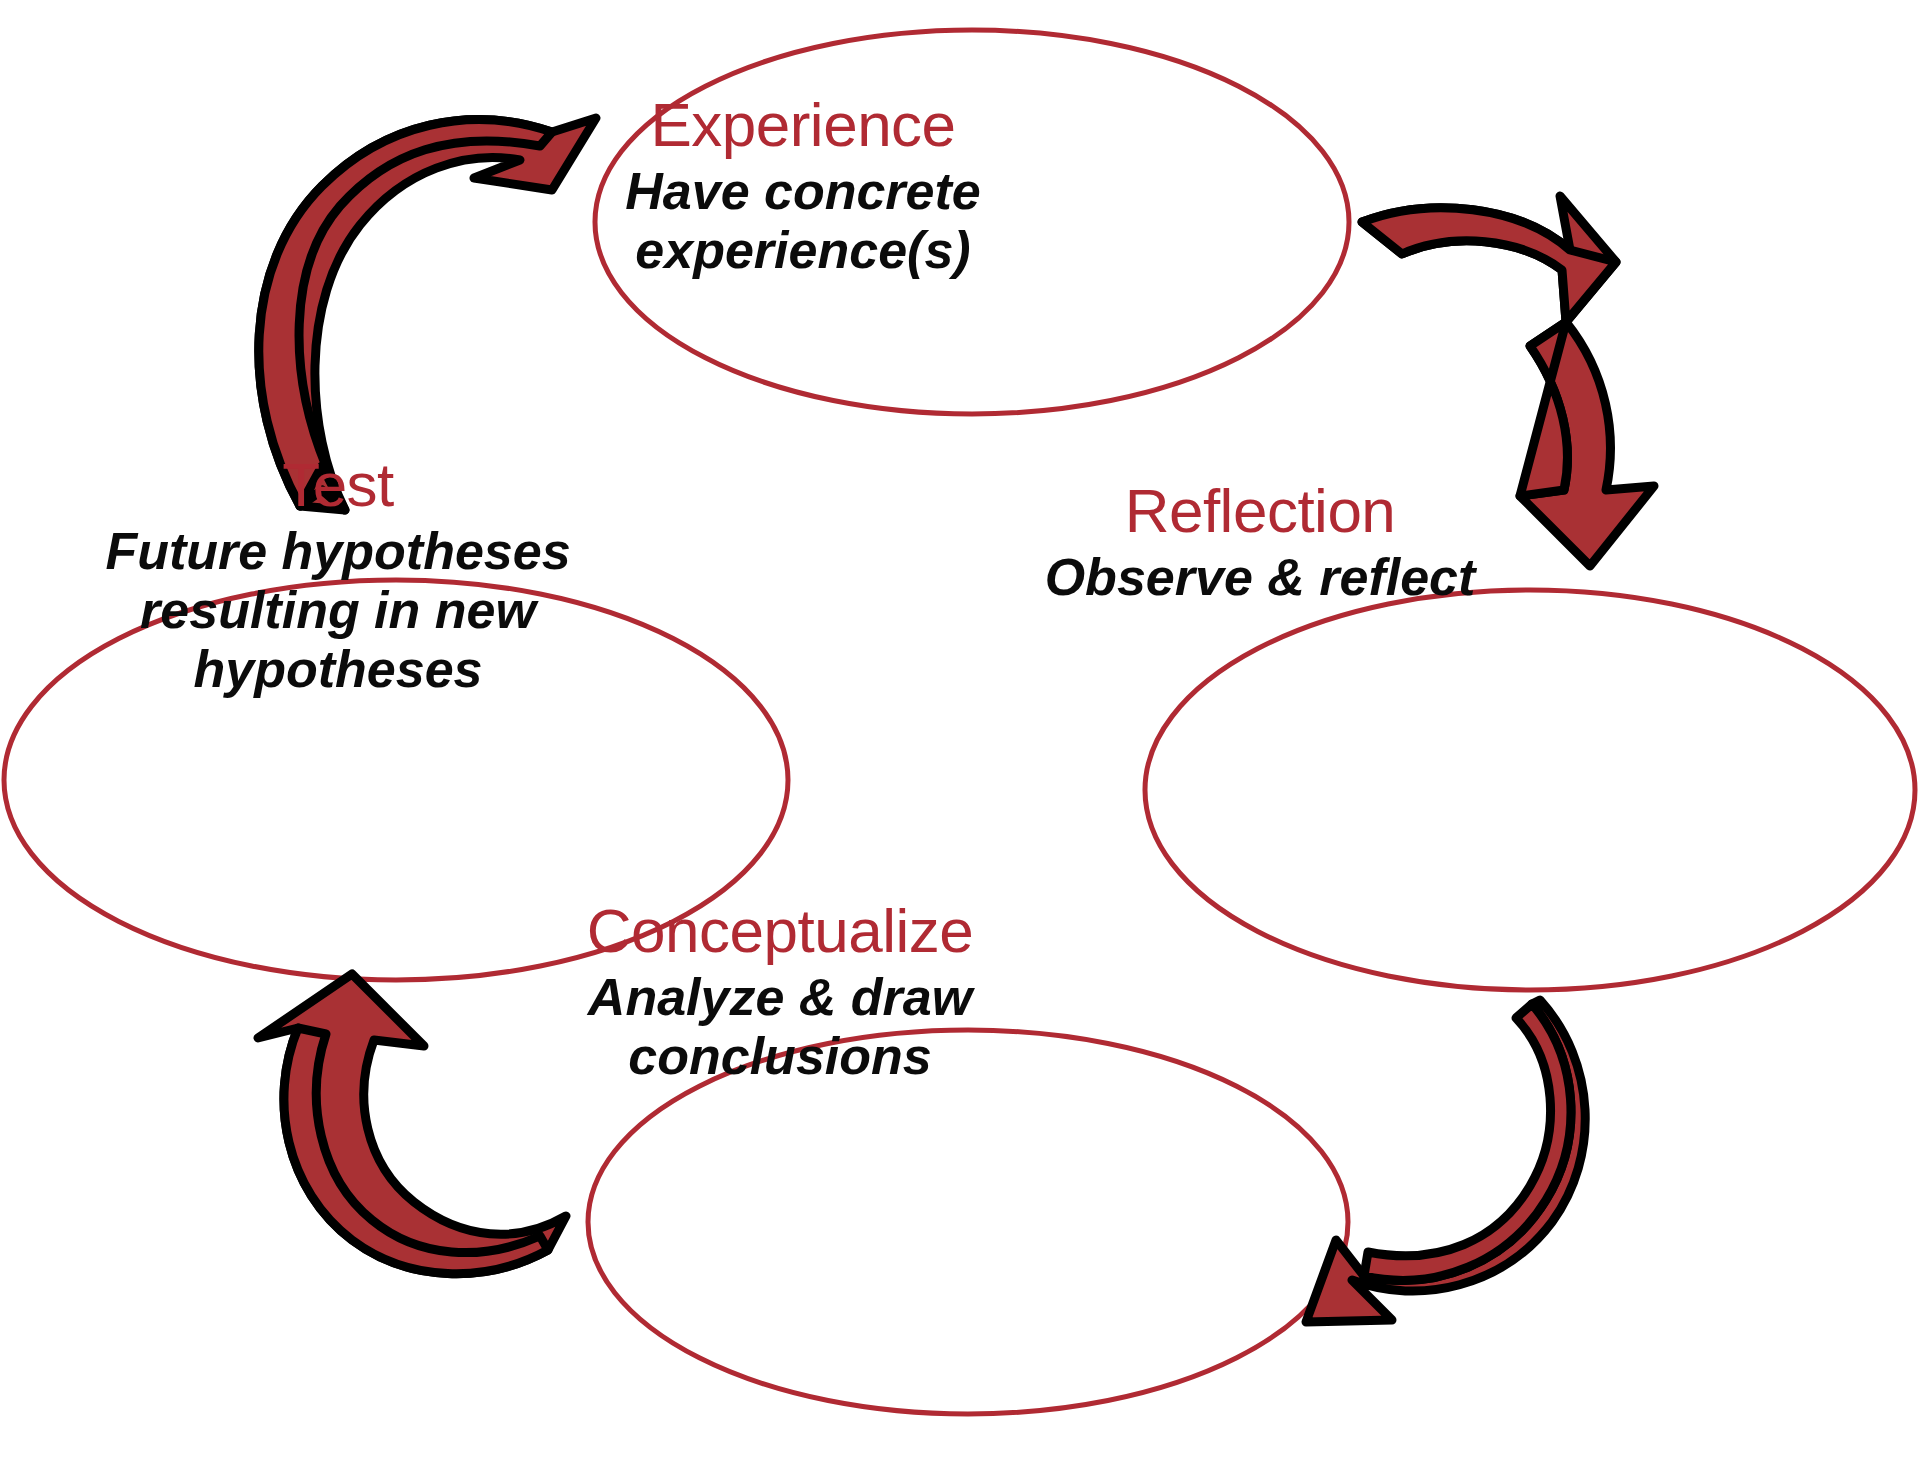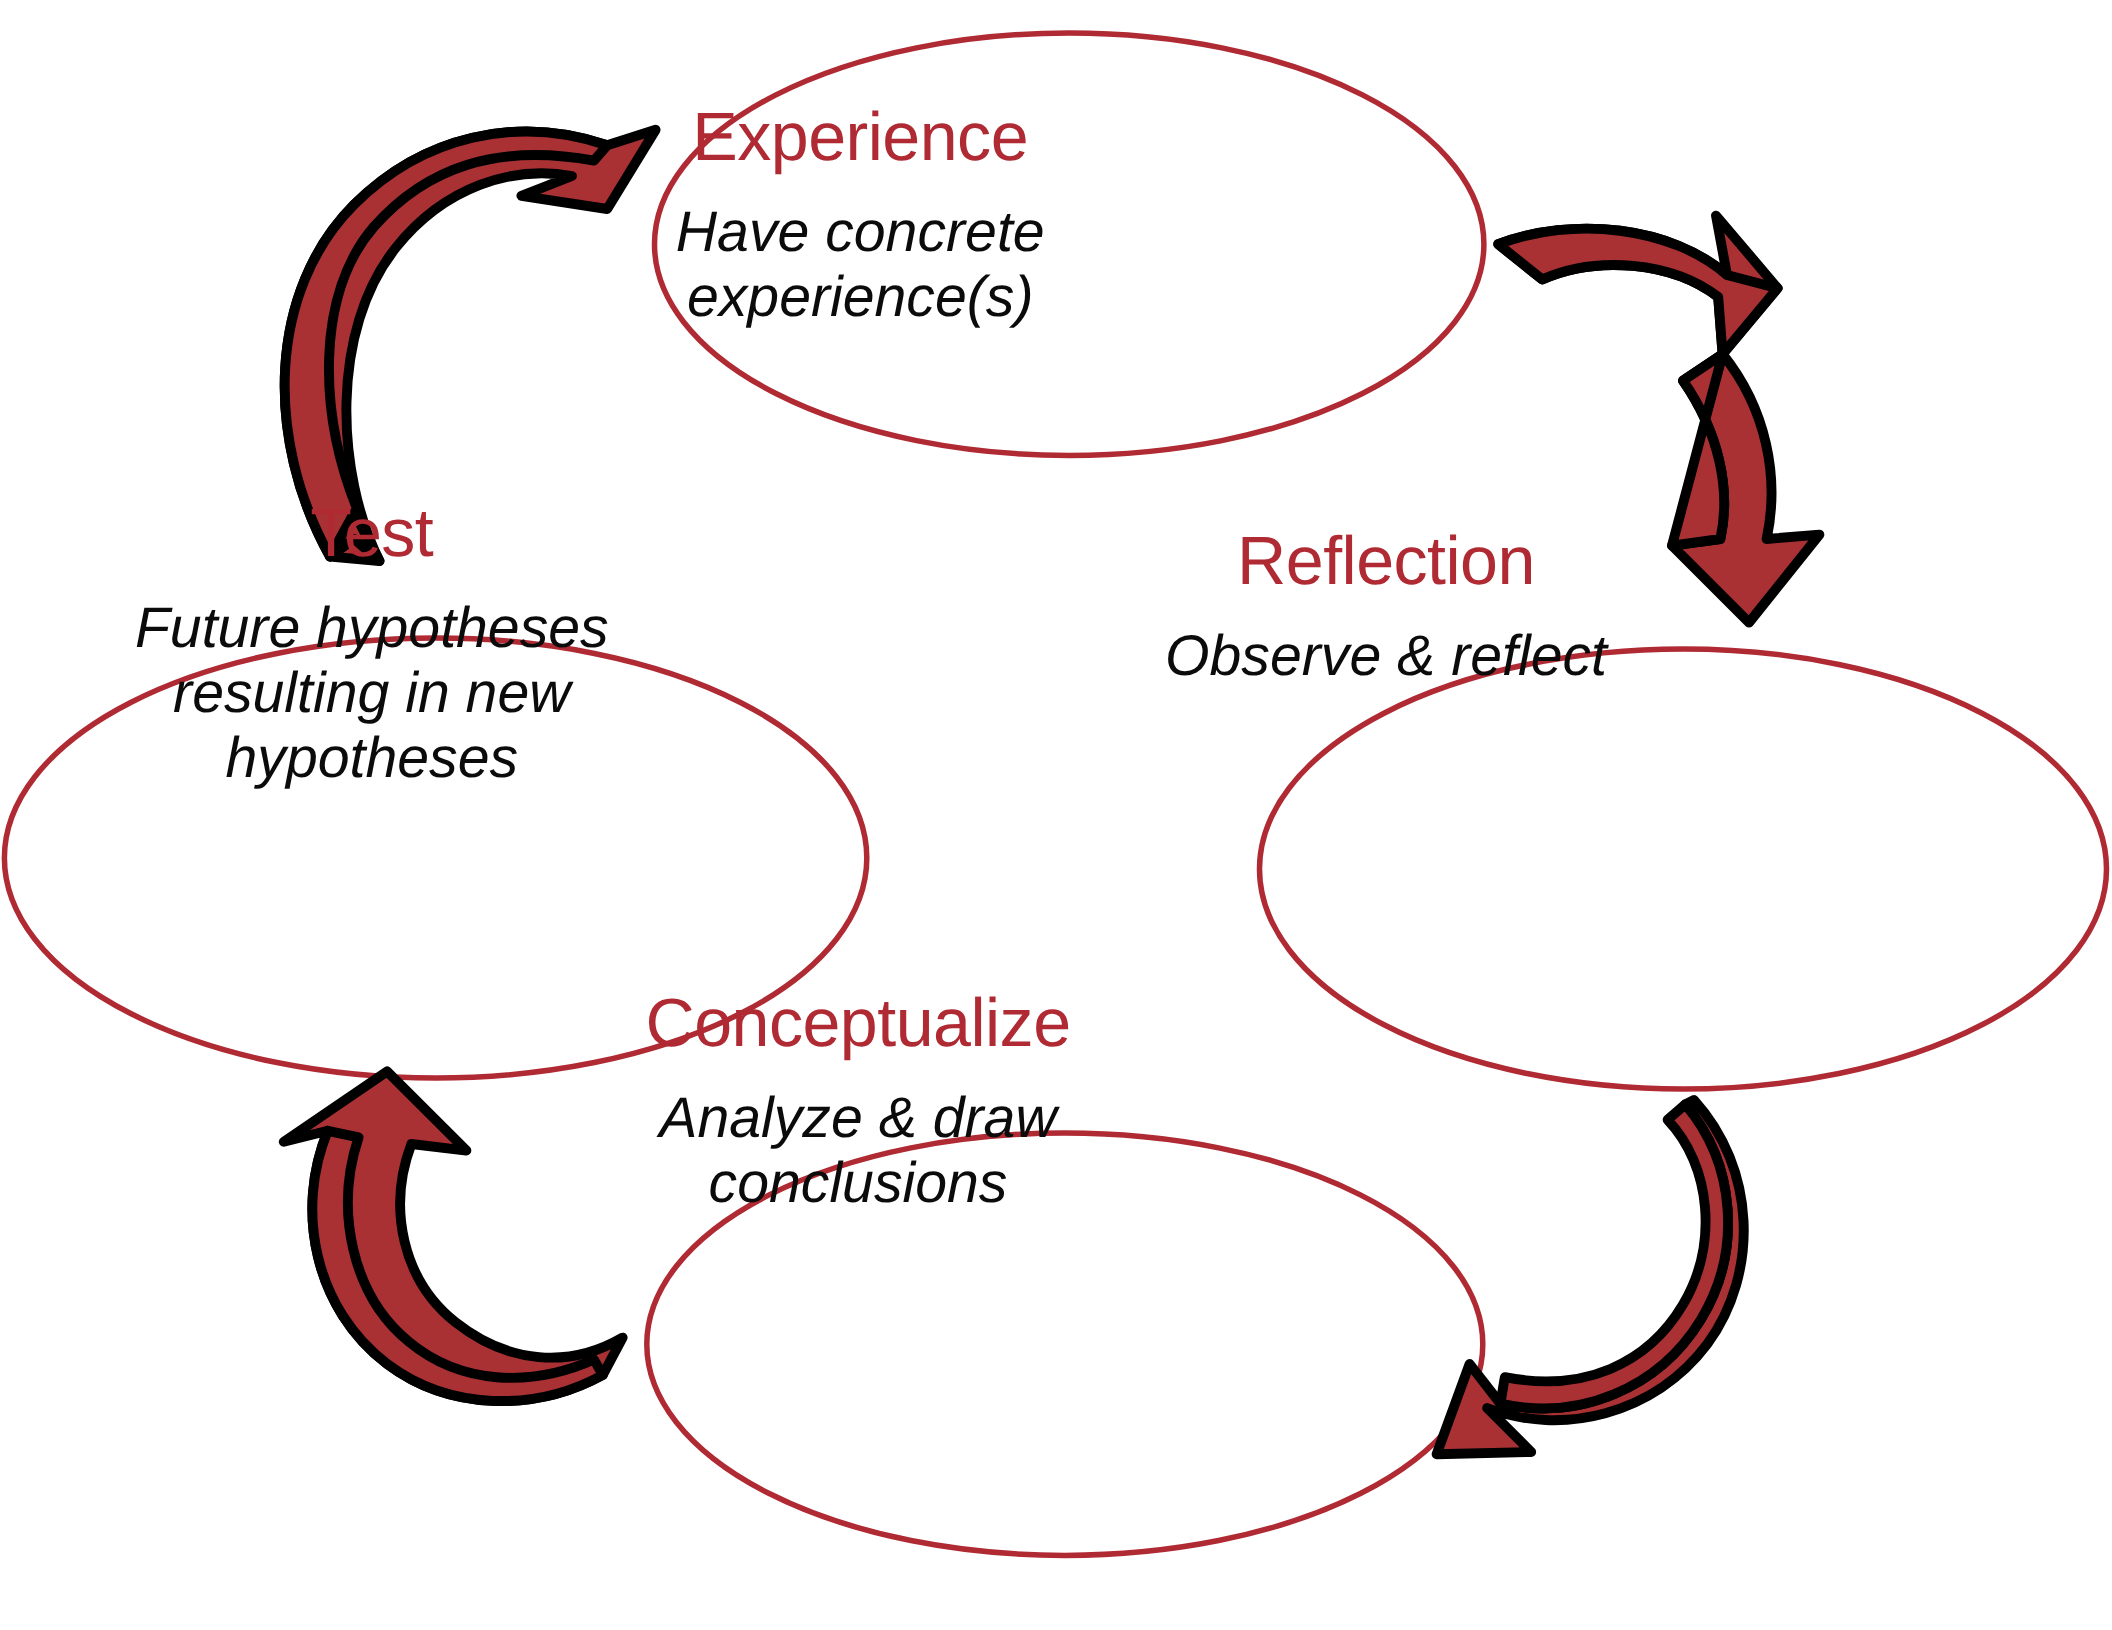--- a/index.html
+++ b/index.html
@@ -37,26 +37,26 @@
     line-height: 1.06;
     font-weight: 400;
     letter-spacing: -0.5px;
     white-space: nowrap;
   }
   .node-desc {
     color: #0b0b0b;
     font-style: italic;
     font-size: 52px;
     line-height: 1.14;
-    font-weight: 400;
-    margin-top: 24px;
+    font-weight: 700;
+    margin-top: 4px;
   }
 
   
-  #label-experience    { left: 512px;  top: 92px;  width: 540px; }
+  #label-experience    { left: 533px;  top: 92px;  width: 540px; }
   #label-reflection    { left: 970px;  top: 478px; width: 580px; }
   #label-conceptualize { left: 490px;  top: 898px; width: 580px; }
   #label-test          { left: 38px;   top: 452px; width: 600px; }
 </style>
 </head>
 <body>
 
 <div id="stage">
 
   <svg id="diagram-svg" viewBox="0 0 1920 1482">

